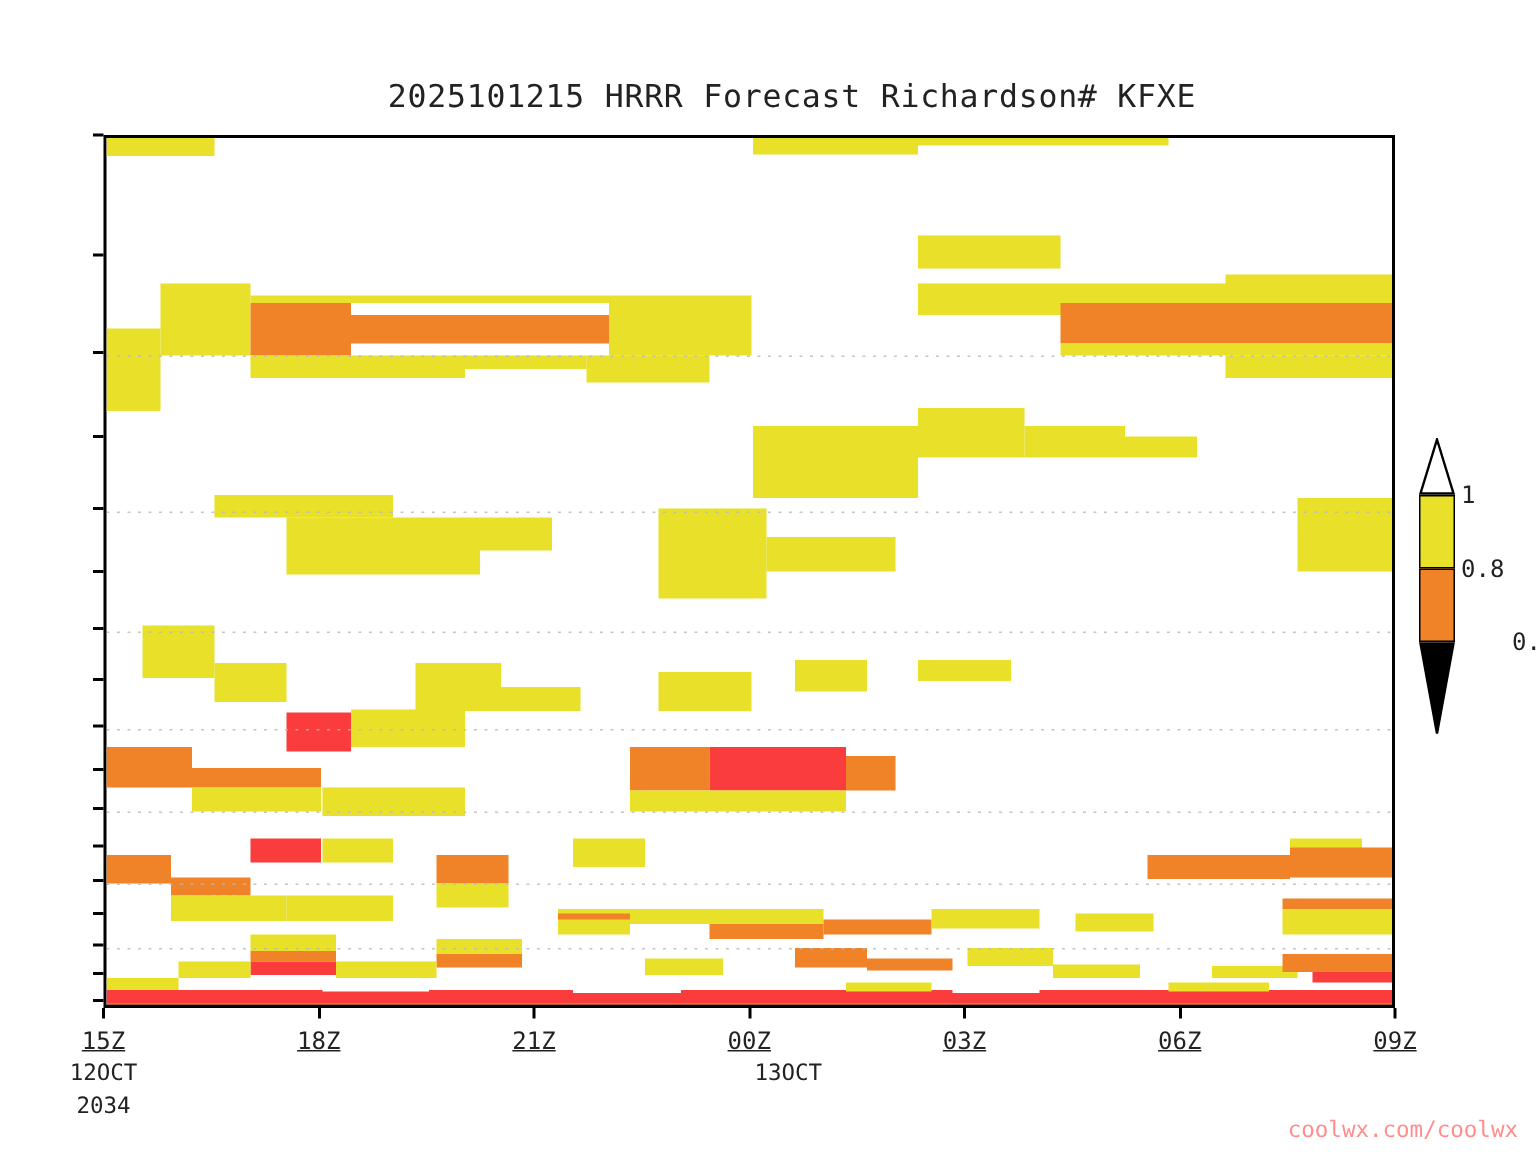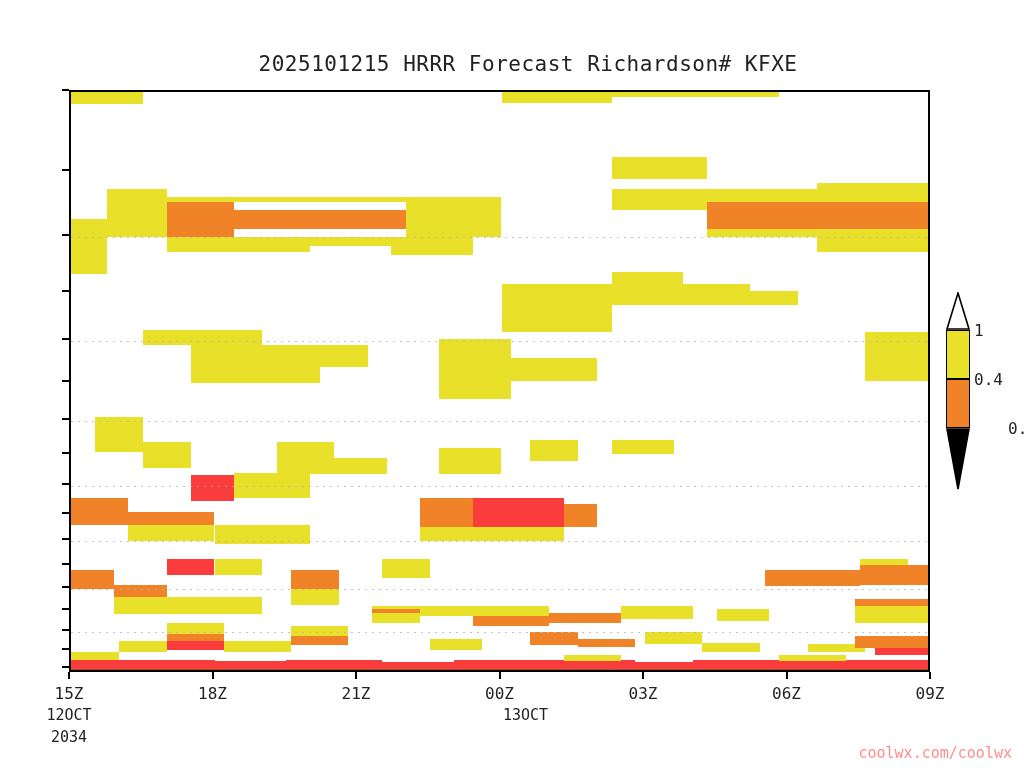--- a/index.html
+++ b/index.html
@@ -19,21 +19,21 @@
     background:#ffffff;
   }
   #cells,#grid,#terrain{position:absolute;left:0;top:0;width:100%;height:100%;}
   .cell{position:absolute;}
   .gline{position:absolute;left:0;width:100%;height:1px;
     background-image:linear-gradient(to right,#b8b8b8 0,#b8b8b8 2px,transparent 2px,transparent 7px);
     background-size:7px 1px; opacity:.85;}
   .terrain{position:absolute;left:0;width:100%;}
   .ytickmark{position:absolute; left:-7px; width:7px; height:2px; background:#000;}
   .xtick{position:absolute; top:684px; transform:translateX(-50%);
-    font-size:16px; color:#222; white-space:nowrap;}
+    font-size:16px; color:#222; white-space:nowrap;text-decoration:underline;}
   .xtickmark{position:absolute; top:672px; width:2px; height:7px; background:#000;}
   .xsub{position:absolute; top:706px; transform:translateX(-50%);
     font-size:15px; color:#222; white-space:nowrap;}
   .xsub2{position:absolute; top:728px; transform:translateX(-50%);
     font-size:15px; color:#222; white-space:nowrap;}
 
   .xlabel{position:absolute; left:0; top:731px; width:1024px; text-align:center;
     font-size:23px; color:#222;}
   .watermark{position:absolute; right:12px; top:744px; font-size:15px; color:#ff8d8d;}
 
@@ -202,16 +202,16 @@
   <div id="cbar">
       <div class="cbarrow" style="top: 0px; height: 38px;"><svg width="24" height="38" viewBox="0 0 24 38">
           <polygon points="12,1 23,37 1,37" fill="#ffffff" stroke="#000" stroke-width="1.6"></polygon>
         </svg></div>
       <div class="cbseg" style="top: 38px; height: 49px; background: rgb(232, 224, 41);"></div>
       <div class="cbseg" style="top: 87px; height: 49px; background: rgb(240, 130, 40);"></div>
       <div class="cbarrow" style="top: 136px; height: 62px;"><svg width="24" height="62" viewBox="0 0 24 62">
           <polygon points="1,1 23,1 12,61" fill="undefined" stroke="#000" stroke-width="1.6"></polygon>
         </svg></div>
       <div class="cblabel" style="top: 38px;">1</div>
-      <div class="cblabel" style="top: 87px;">0.4</div>
+      <div class="cblabel" style="top: 87px;">0.8</div>
       <div class="cblabel" style="top: 136px; margin-left: 34px;">0.25</div>
     </div>
 </div>
 
 </body></html>

